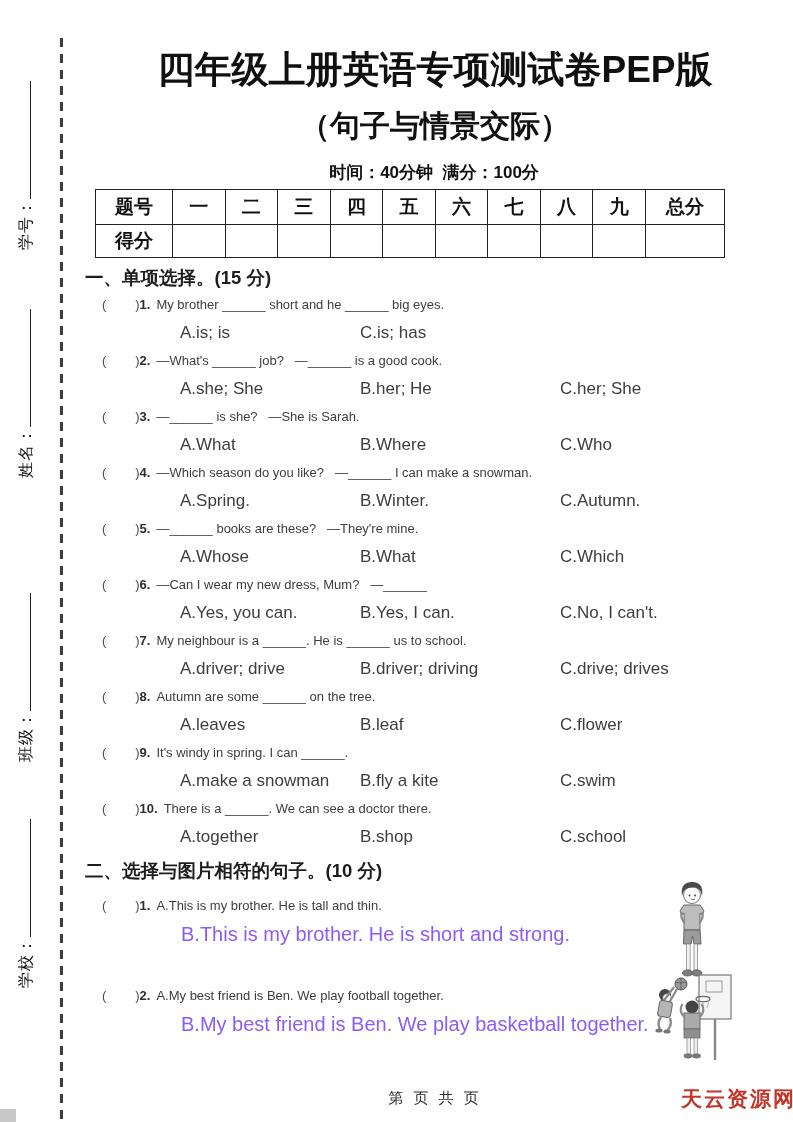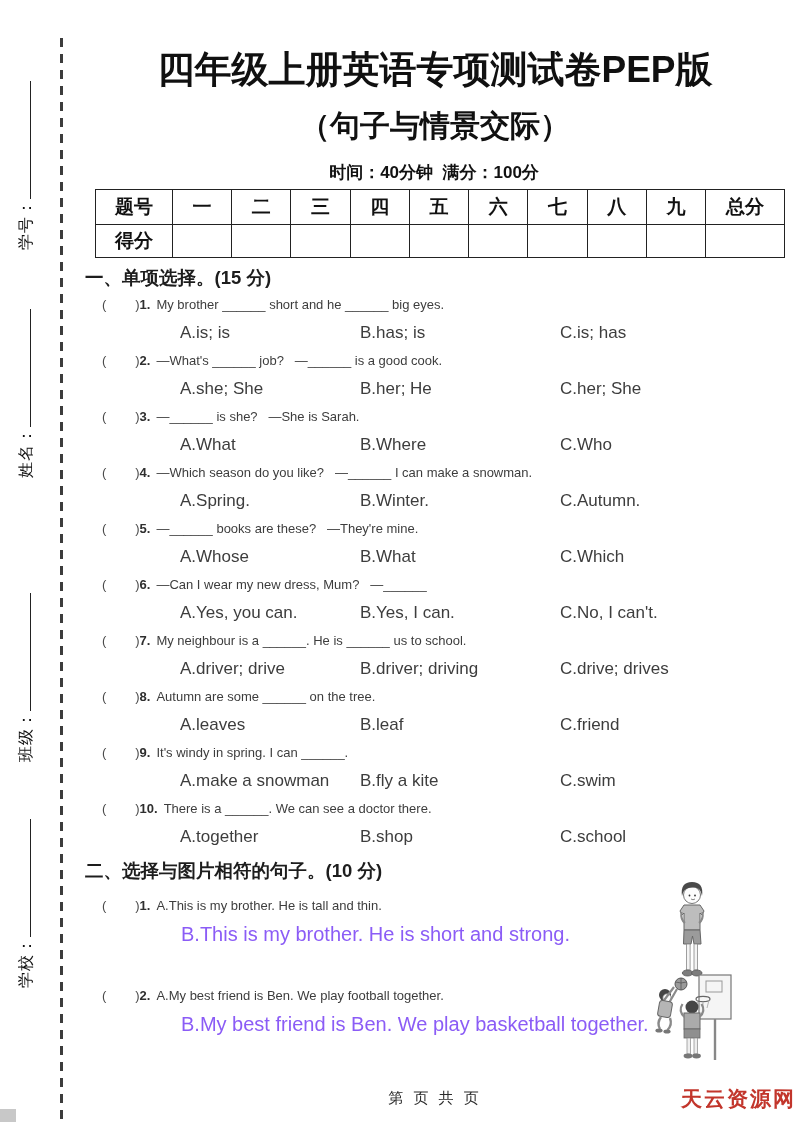--- a/index.html
+++ b/index.html
@@ -20,21 +20,21 @@
   }
   .seal-write-line { display:inline-block; width:118px; border-bottom:1.6px solid #222; }
   .corner-artifact { position:absolute; left:0; bottom:0; width:16px; height:13px; background:#c8c8c8; }
 
   
   .content { position:absolute; left:85px; top:0; width:700px; }
   .title   { text-align:center; font-size:37px; font-weight:700; color:#101010; margin-top:46px; line-height:48px; }
   .subtitle{ text-align:center; font-size:30px; font-weight:700; color:#101010; margin-top:10px; line-height:44px; }
   .meta    { text-align:center; font-size:17px; font-weight:700; color:#111; margin-top:13px; padding-right:2px; white-space:pre-wrap; }
 
-  table.score { border-collapse:collapse; table-layout:fixed; width:690px; margin:5px 0 0 10px; }
+  table.score { border-collapse:collapse; table-layout:fixed; width:630px; margin:5px 0 0 10px; }
   table.score td { border:1.5px solid #222; text-align:center; font-size:19px; font-weight:700; color:#111; padding:0; }
   table.score tr.hdr td { height:34px; }
   table.score tr.scr td { height:32px; }
   td.c-first { width:76px; } td.c-last { width:78px; }
 
   .sec-heading { font-size:18.5px; font-weight:700; color:#1d1d1d; margin-top:7px; line-height:26px; white-space:pre-wrap; }
 
   .q-line { padding-left:17px; line-height:28px; font-size:13px; color:#3d3d3d; white-space:pre-wrap; }
   .bracket { color:#4a4a4a; }
   .q-num  { color:#2e2e2e; font-weight:600; margin-right:6px; }
@@ -106,21 +106,21 @@
       <td></td>
       <td class="c-last"></td>
     </tr>
   </tbody>
     </table>
 
   <div class="sec-heading">一、单项选择。(15 分)</div>
 
   <div>
     <div class="q-line"><span class="bracket">(        )</span><span class="q-num">1.</span><span>My brother ______ short and he ______ big eyes.</span></div>
-    <div class="q-opts"><span>A.is; is</span><span>B.has; is</span><span>C.is; has</span></div>
+    <div class="q-opts"><span>A.is; is</span><span>C.is; has</span></div>
   </div>
 
   <div>
     <div class="q-line"><span class="bracket">(        )</span><span class="q-num">2.</span><span>—What's ______ job?   —______ is a good cook.</span></div>
     <div class="q-opts"><span>A.she; She</span><span>B.her; He</span><span>C.her; She</span></div>
   </div>
 
   <div>
     <div class="q-line"><span class="bracket">(        )</span><span class="q-num">3.</span><span>—______ is she?   —She is Sarah.</span></div>
     <div class="q-opts"><span>A.What</span><span>B.Where</span><span>C.Who</span></div>
@@ -141,21 +141,21 @@
     <div class="q-opts"><span>A.Yes, you can.</span><span>B.Yes, I can.</span><span>C.No, I can't.</span></div>
   </div>
 
   <div>
     <div class="q-line"><span class="bracket">(        )</span><span class="q-num">7.</span><span>My neighbour is a ______. He is ______ us to school.</span></div>
     <div class="q-opts"><span>A.driver; drive</span><span>B.driver; driving</span><span>C.drive; drives</span></div>
   </div>
 
   <div>
     <div class="q-line"><span class="bracket">(        )</span><span class="q-num">8.</span><span>Autumn are some ______ on the tree.</span></div>
-    <div class="q-opts"><span>A.leaves</span><span>B.leaf</span><span>C.friend</span></div>
+    <div class="q-opts"><span>A.leaves</span><span>B.leaf</span><span>C.flower</span></div>
   </div>
 
   <div>
     <div class="q-line"><span class="bracket">(        )</span><span class="q-num">9.</span><span>It's windy in spring. I can ______.</span></div>
     <div class="q-opts"><span>A.make a snowman</span><span>B.fly a kite</span><span>C.swim</span></div>
   </div>
 
   <div>
     <div class="q-line"><span class="bracket">(        )</span><span class="q-num">10.</span><span>There is a ______. We can see a doctor there.</span></div>
     <div class="q-opts"><span>A.together</span><span>B.shop</span><span>C.school</span></div>

